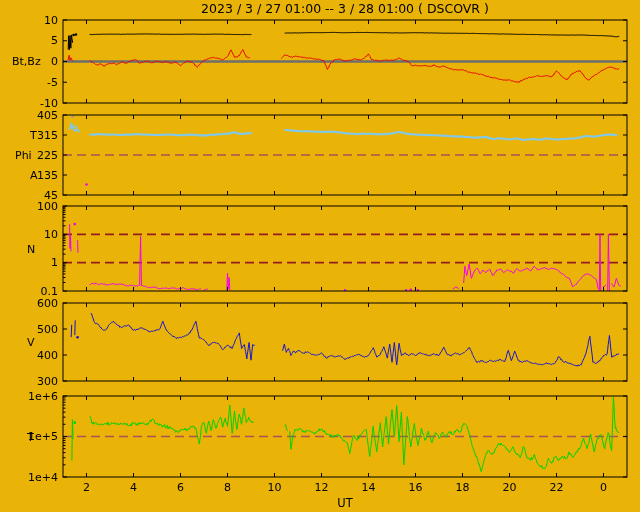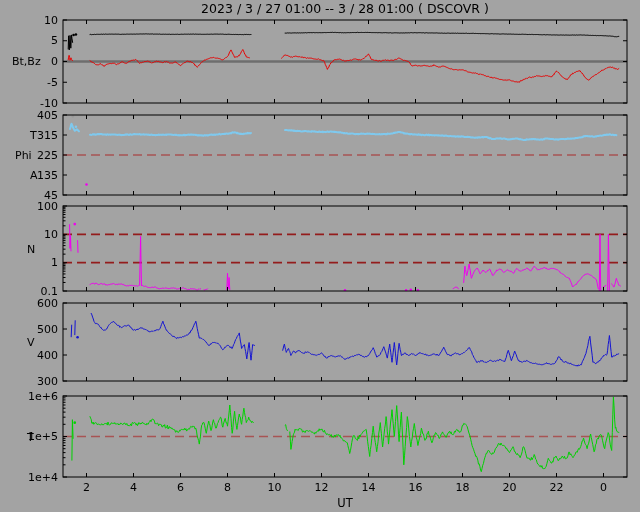--- a/index.html
+++ b/index.html
@@ -1,16 +1,16 @@
 <!DOCTYPE html>
 <html><head>
 <meta charset="utf-8">
 <style>
   html,body{margin:0;padding:0;background:#ffffff;}
-  #stage{position:relative;width:640px;height:512px;background:#a3a3a3;
+  #stage{position:relative;width:640px;height:512px;background:#eab308;
          font-family:"DejaVu Sans","Liberation Sans",sans-serif;overflow:hidden;}
   svg text{font-family:"DejaVu Sans","Liberation Sans",sans-serif;fill:#000;}
 </style>
 </head>
 <body>
 
 <div id="stage">
   <svg id="plot" width="640" height="512" viewBox="0 0 640 512">
     <text id="title-text" x="345" y="13" text-anchor="middle" font-size="12.5">2023 /  3 / 27   01:00 --   3 / 28   01:00 ( DSCOVR )</text>
     <text id="ut-label" x="345" y="507" text-anchor="middle" font-size="11.5">UT</text>

